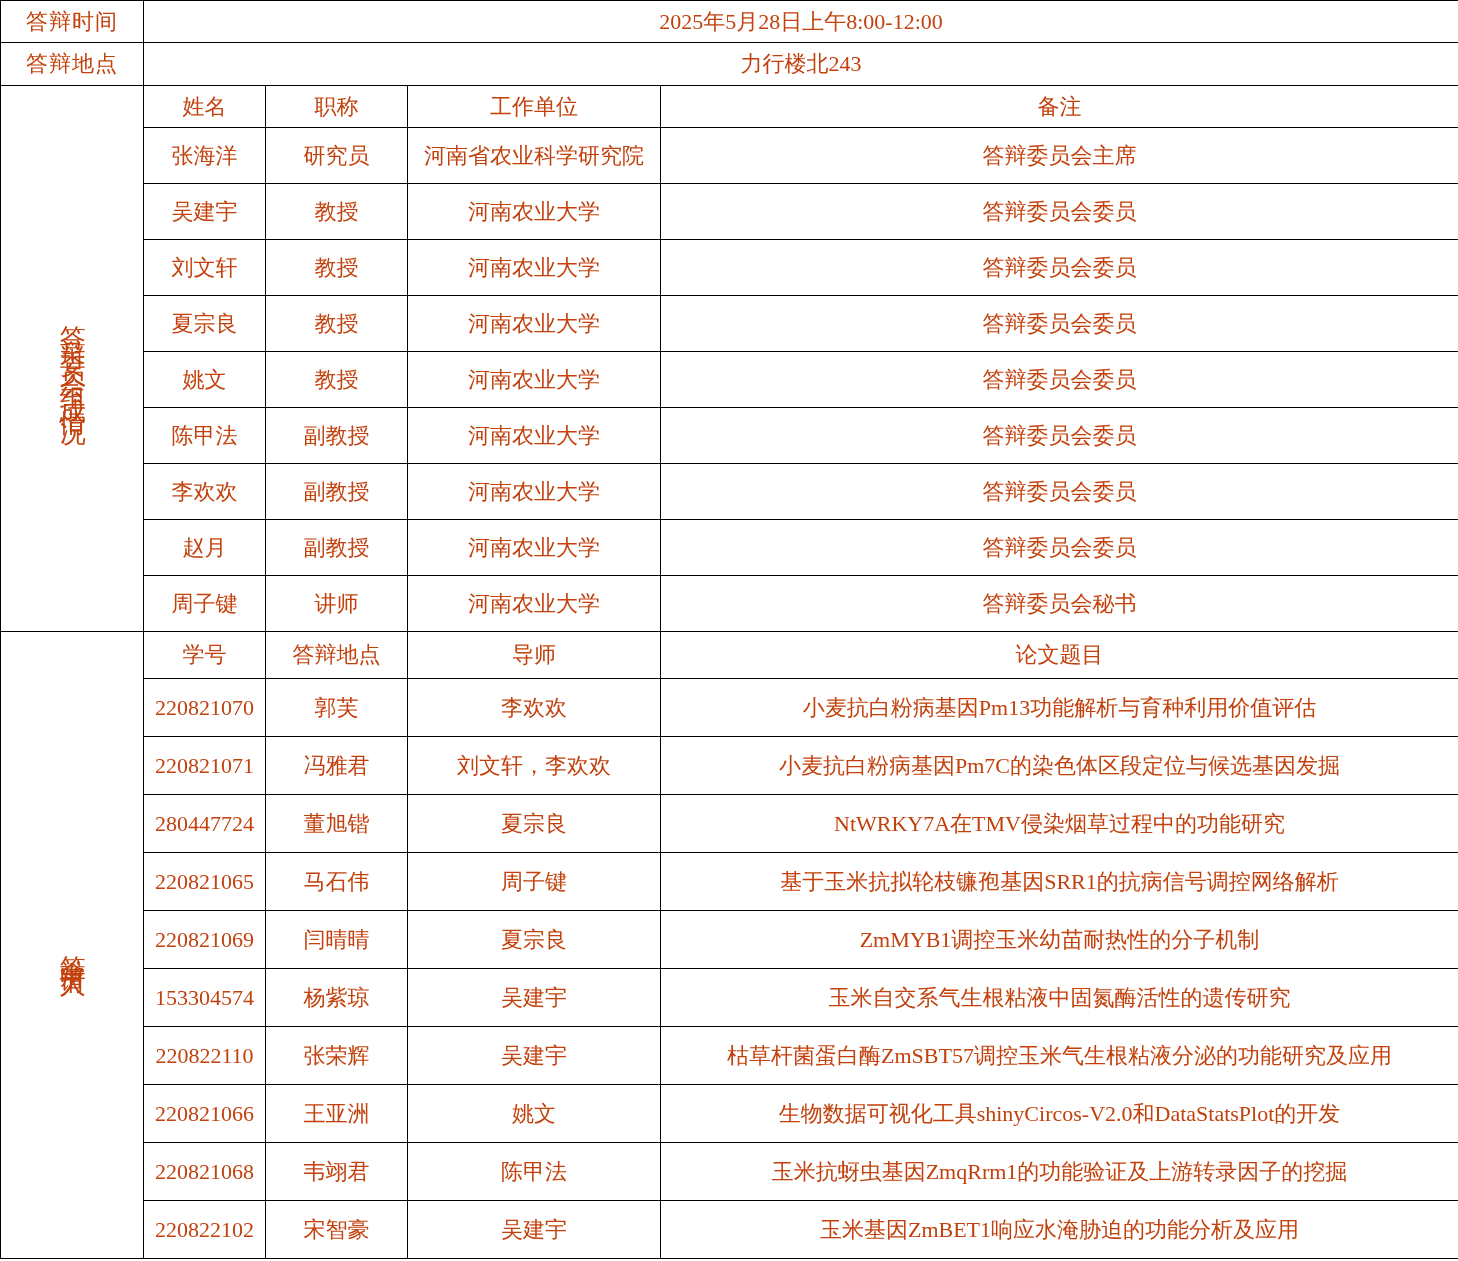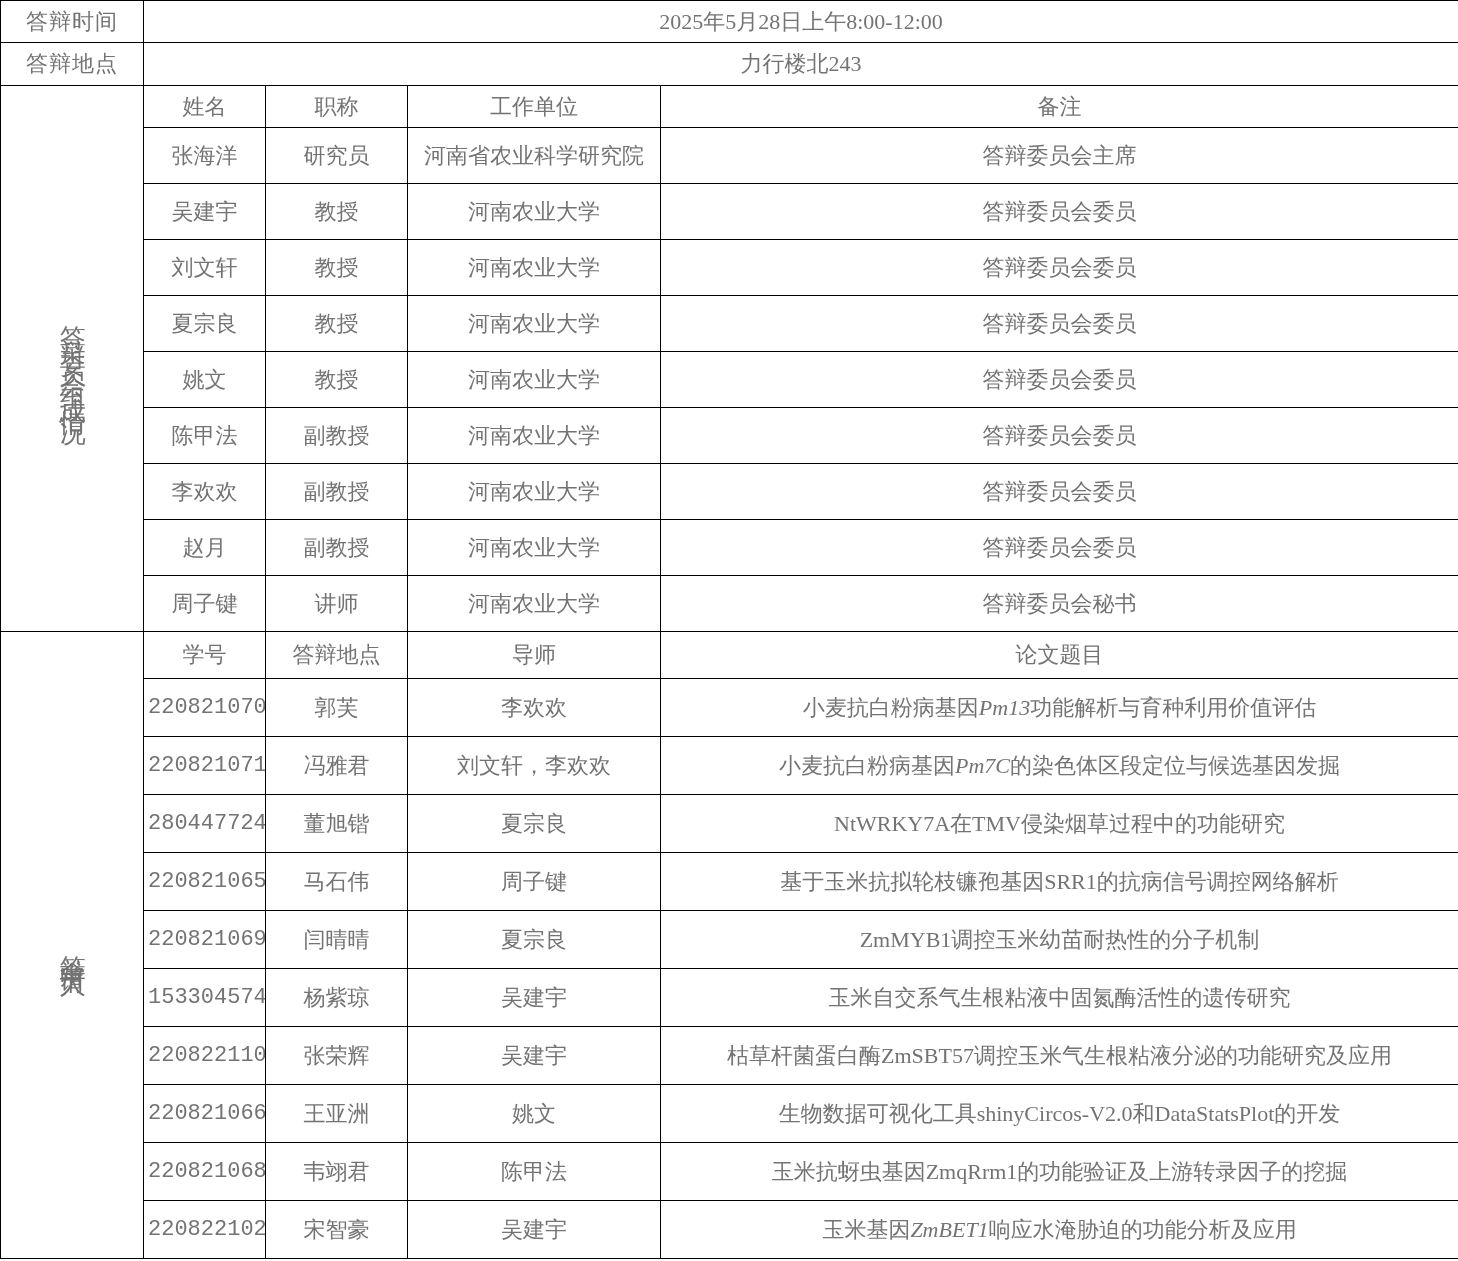--- a/index.html
+++ b/index.html
@@ -1,41 +1,41 @@
 <!DOCTYPE html>
 <html><head>
 <meta charset="utf-8">
 <style>
   html,body{margin:0;padding:0;background:#ffffff;}
   .sheet{width:1458px;height:1261px;background:#ffffff;overflow:hidden;}
   table.grid{
     width:1458px;height:1055px;table-layout:fixed;border-collapse:collapse;
-    font-family:"Liberation Serif","DejaVu Serif",serif;color:#737373;padding-left:23px;
+    font-family:"Liberation Serif","DejaVu Serif",serif;color:#c2410c;padding-left:23px;
   }
   table.grid td{
     border:1px solid #000;text-align:center;vertical-align:middle;
     font-size:22px;line-height:1.25;padding:0 4px;overflow:hidden;
   }
   tr.h1{height:42px;} tr.h2{height:43px;}
   tr.ch{height:42px;} tr.c-row{height:56px;}
   tr.ah{height:47px;margin-left:45px;} tr.a-row{height:58px;}
   .thick-b td{border-bottom-width:2px;}
   .thick-t td{border-top-width:2px;}
   td.corner-label{font-size:28px;letter-spacing:1px;}
   td.merged-top{padding-right:147px;font-size:23px;}
   td.section-cell{vertical-align:middle;}
   .v-text{
     writing-mode:vertical-lr;text-orientation:upright;
     margin:0 auto;font-size:26px;
   }
   .committee-v{letter-spacing:12px;}
   .applicants-v{letter-spacing:4px;}
   td.title-cell{font-size:24px;}
-  td.id-cell{font-size:23px;font-family:Liberation Mono, monospace;}
-  .seg-italic{font-style:italic;text-align:right;}
+  td.id-cell{font-size:23px;}
+  .seg-italic{text-align:right;}
 </style>
 </head>
 <body>
 
 <div class="sheet">
   <table class="grid">
     <colgroup>
       <col style="width:143px">
       <col style="width:122px">
       <col style="width:142px">

